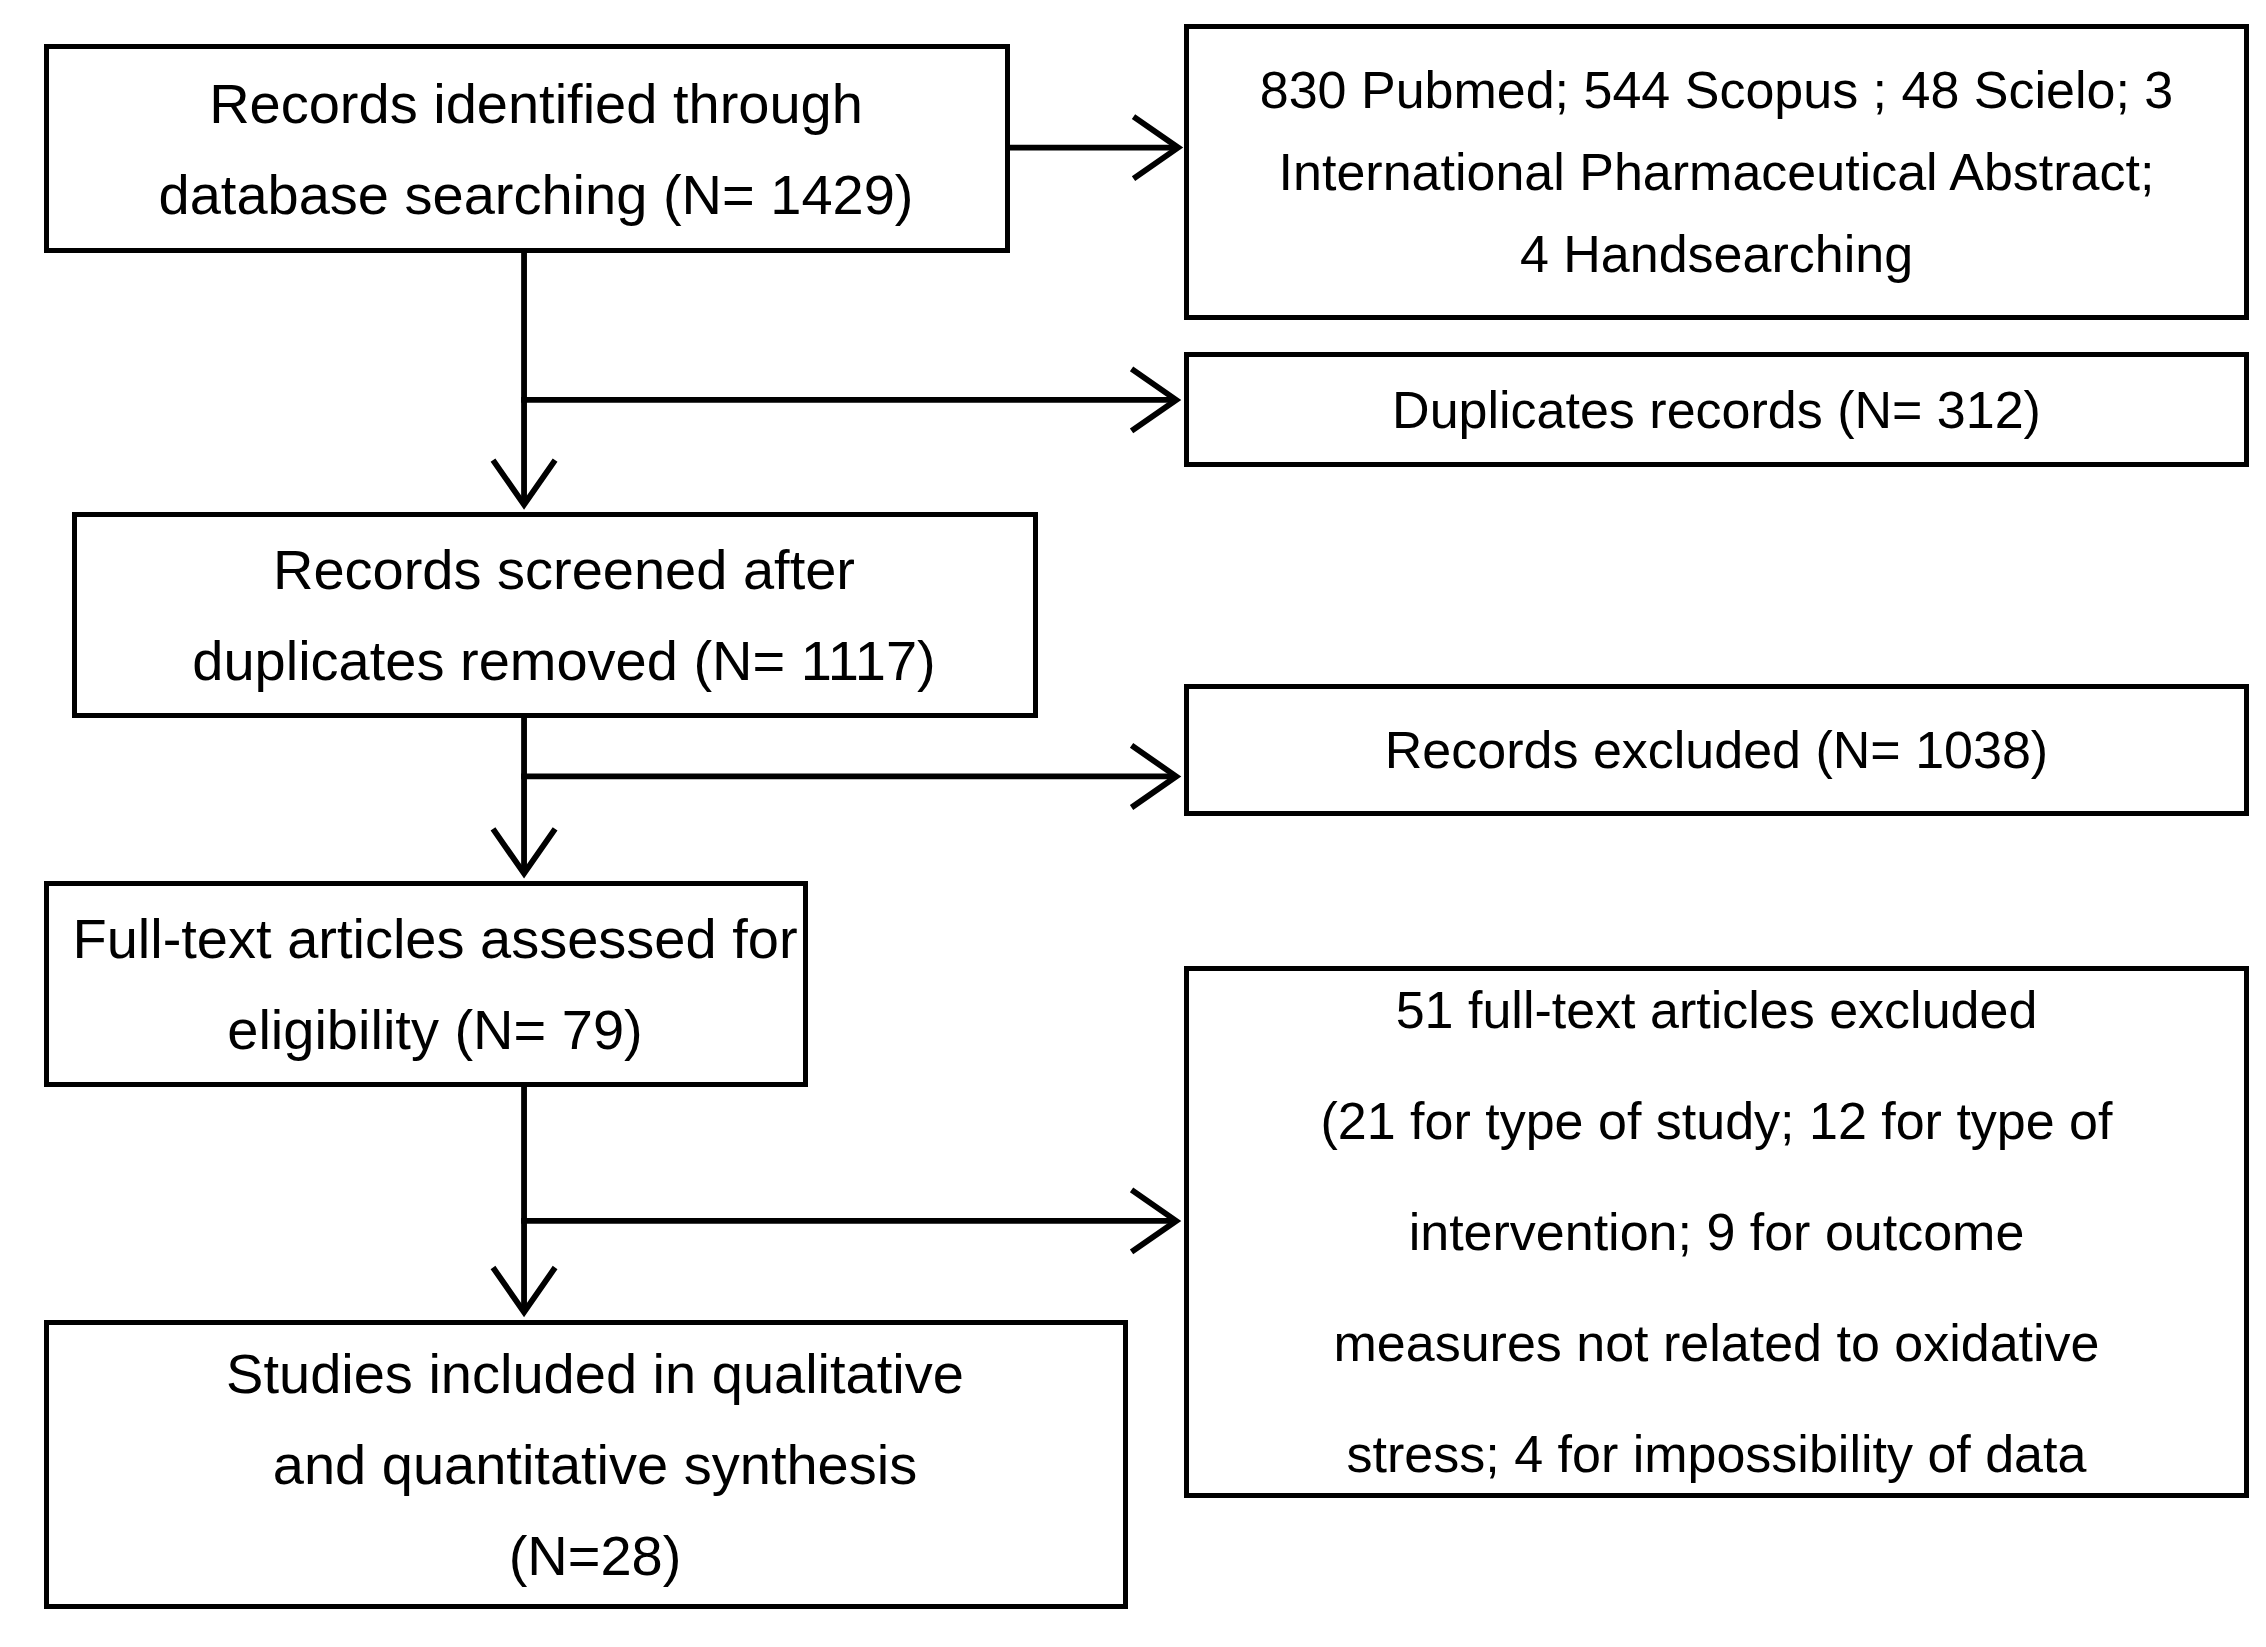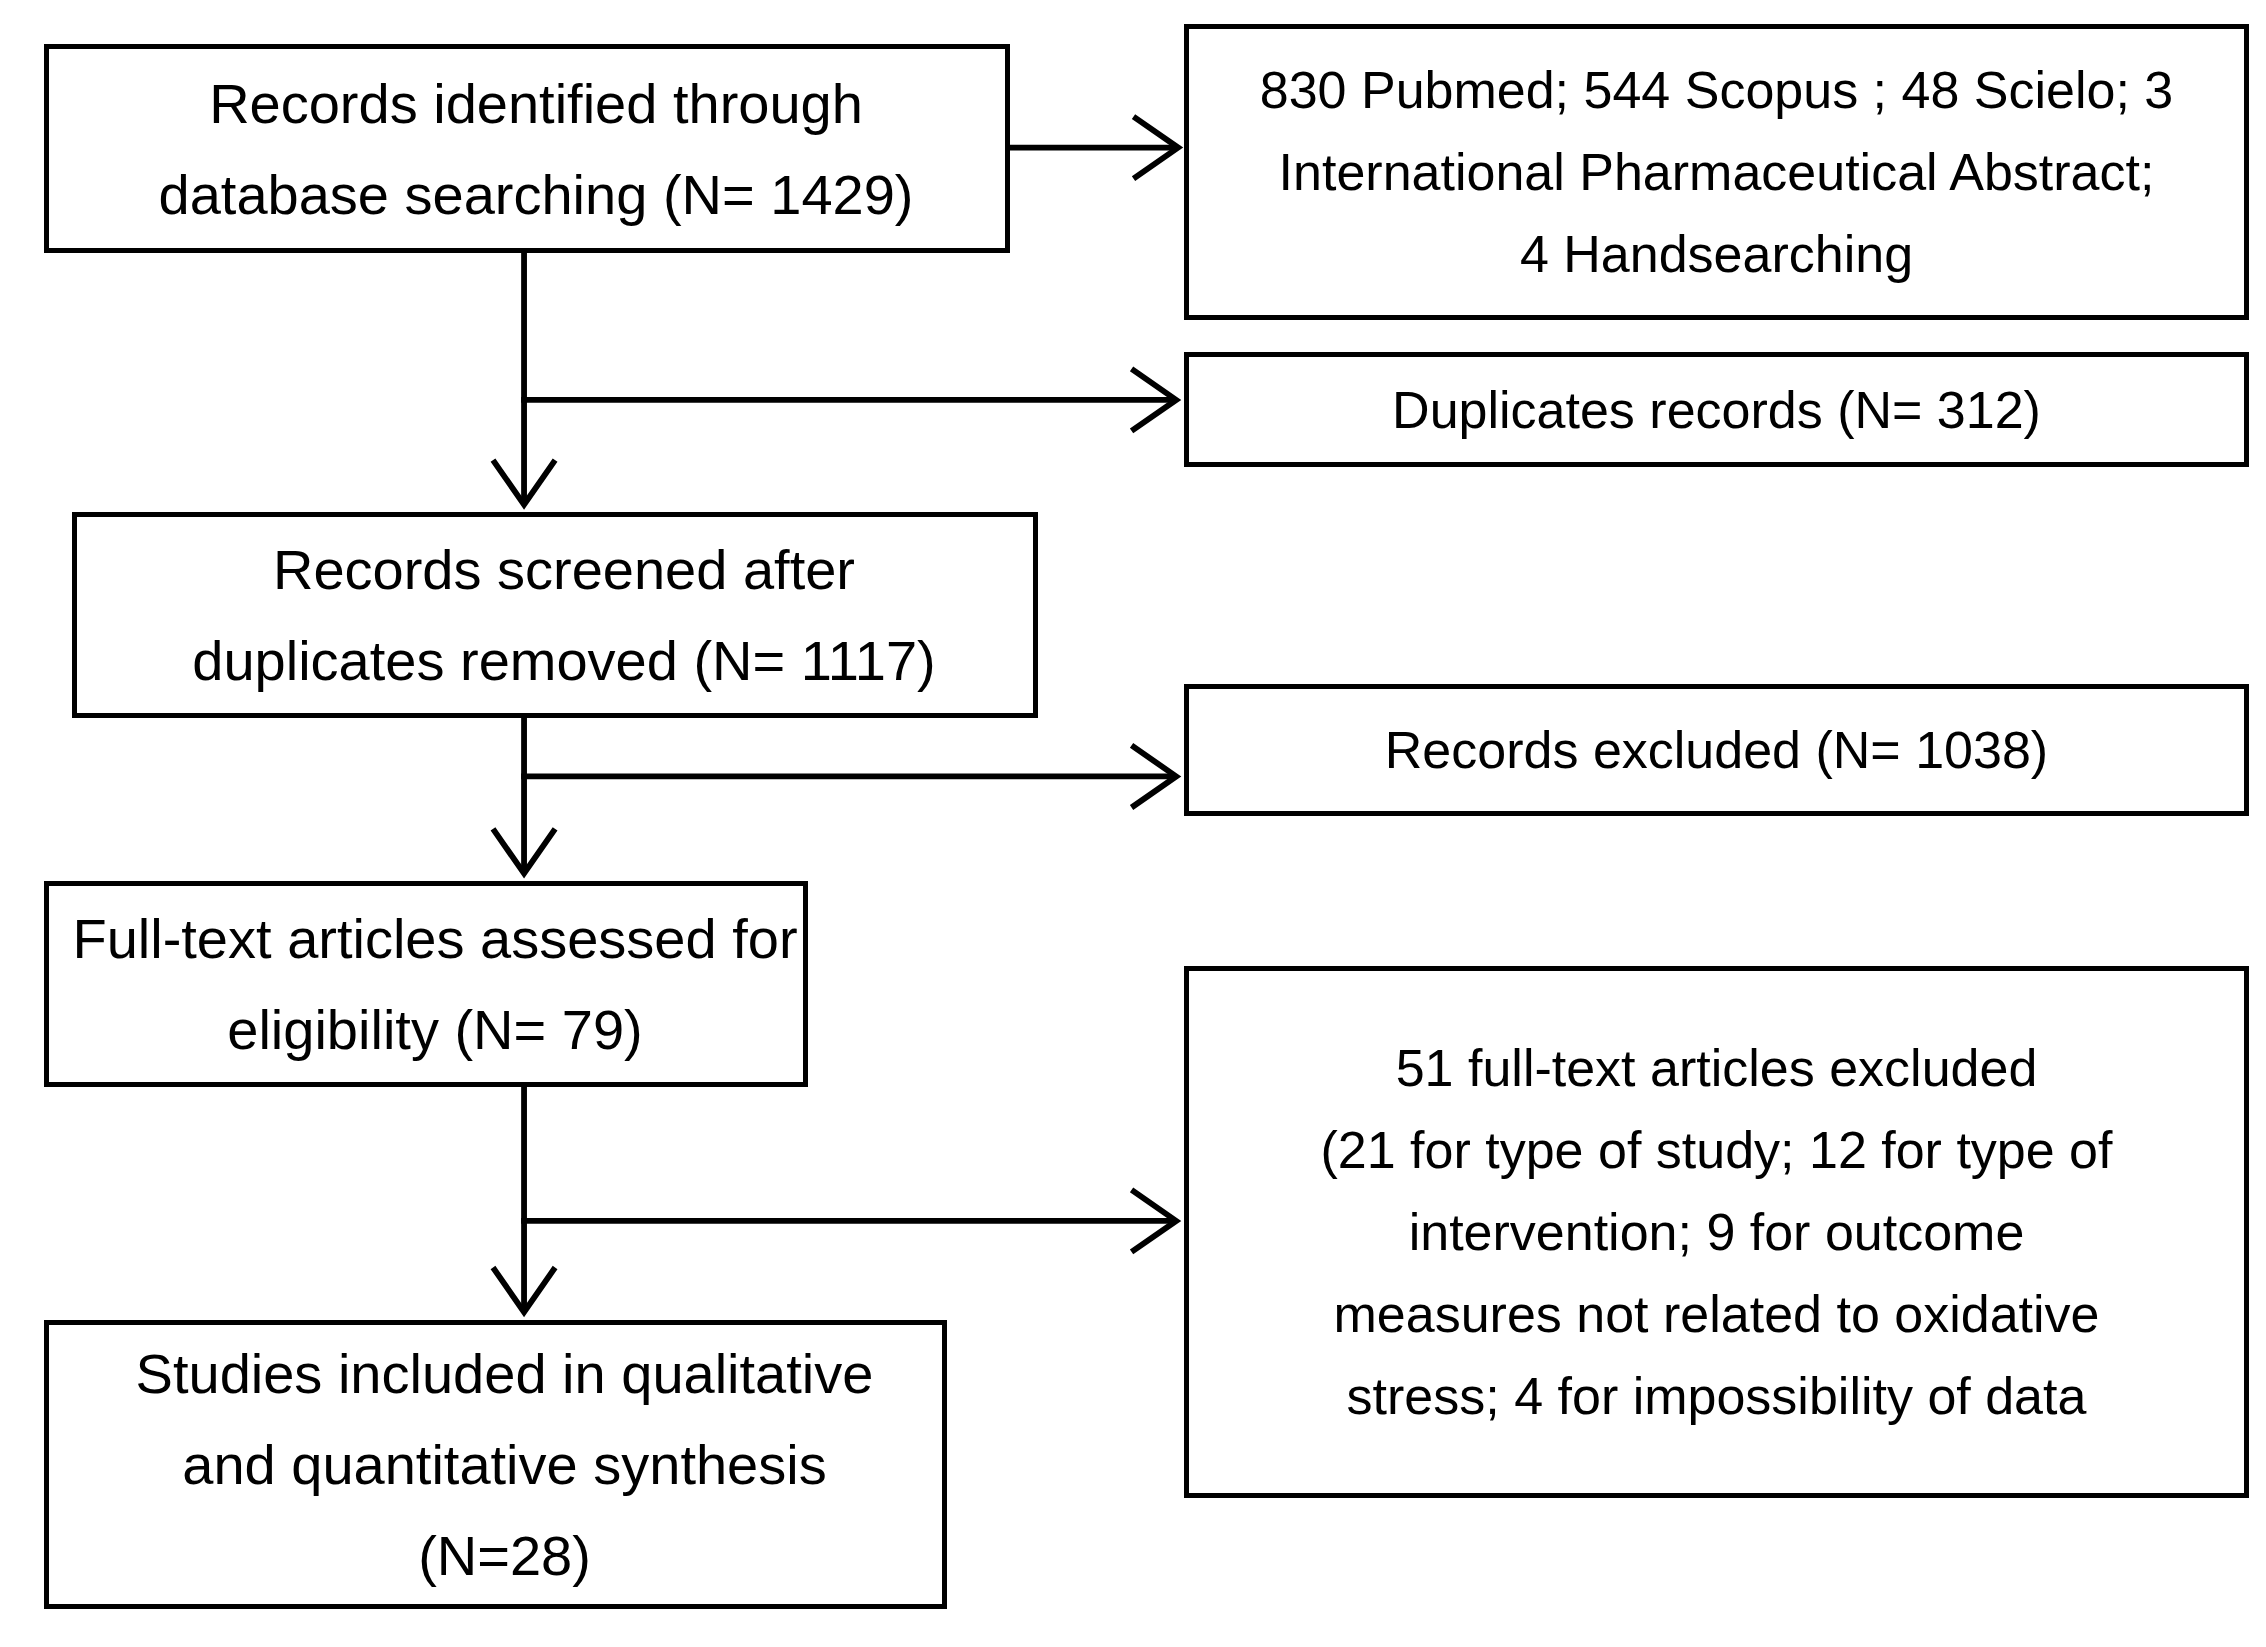--- a/index.html
+++ b/index.html
@@ -47,22 +47,22 @@
     line-height: 82px;
     padding: 0 7.8px;
   }
   
   #box-identification { left: 44px;   top: 44px;   width: 966px;  height: 209px; }
   #box-sources        { left: 1184px; top: 24px;   width: 1065px; height: 296px; }
   #box-duplicates     { left: 1184px; top: 352px;  width: 1065px; height: 115px; text-align: center; }
   #box-screened       { left: 44px;   top: 512px;  width: 966px;  height: 206px; margin-left: 28px; }
   #box-excluded       { left: 1184px; top: 684px;  width: 1065px; height: 132px; }
   #box-fulltext       { left: 44px;   top: 881px;  width: 764px;  height: 206px; }
-  #box-ft-excluded    { left: 1184px; top: 966px;  width: 1065px; height: 532px; }
-  #box-included       { left: 44px;   top: 1320px; width: 903px;  height: 289px; }
+  #box-ft-excluded    { left: 1184px; top: 966px;  width: 1065px; height: 532px; gap: 29px; }
+  #box-included       { left: 44px;   top: 1320px; width: 1084px;  height: 289px; }
 </style>
 </head>
 <body>
 
 <div class="stage">
 
   <svg class="connectors" viewBox="0 0 2336 1698" fill="none" stroke="#000000" stroke-width="6">
 
     <g>
       <line x1="1040" y1="152" x2="1212" y2="152"></line>

